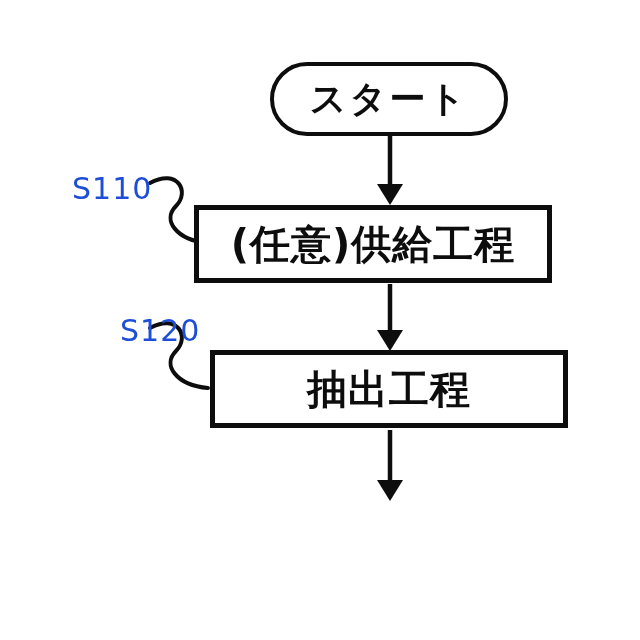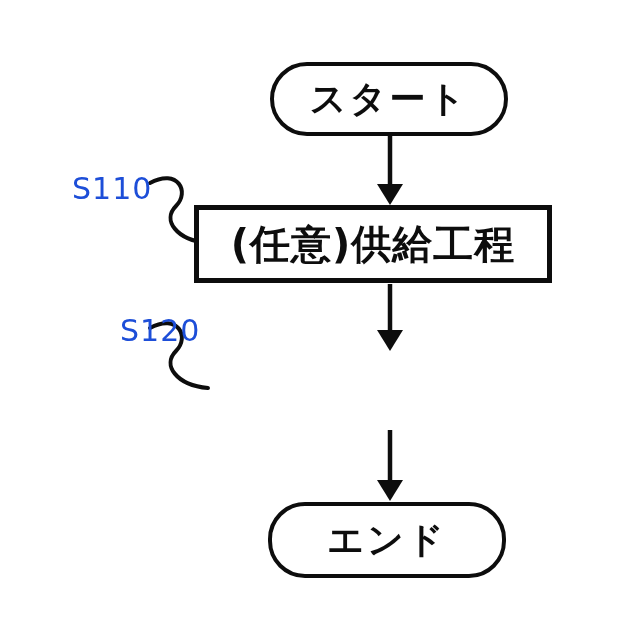--- a/index.html
+++ b/index.html
@@ -92,18 +92,18 @@
   </div>
 
   <div class="step-ref step-ref-s110">S110</div>
 
   <div class="node process node-s110">
     <span>(任意)供給工程</span>
   </div>
 
   <div class="step-ref step-ref-s120">S120</div>
 
+  <div class="node process node-s120">
+    <span>抽出工程</span>
+  </div>
 
-  <div class="node terminator node-end">
-    <span>エンド</span>
-  </div>
 
 </div>
 
 </body></html>

